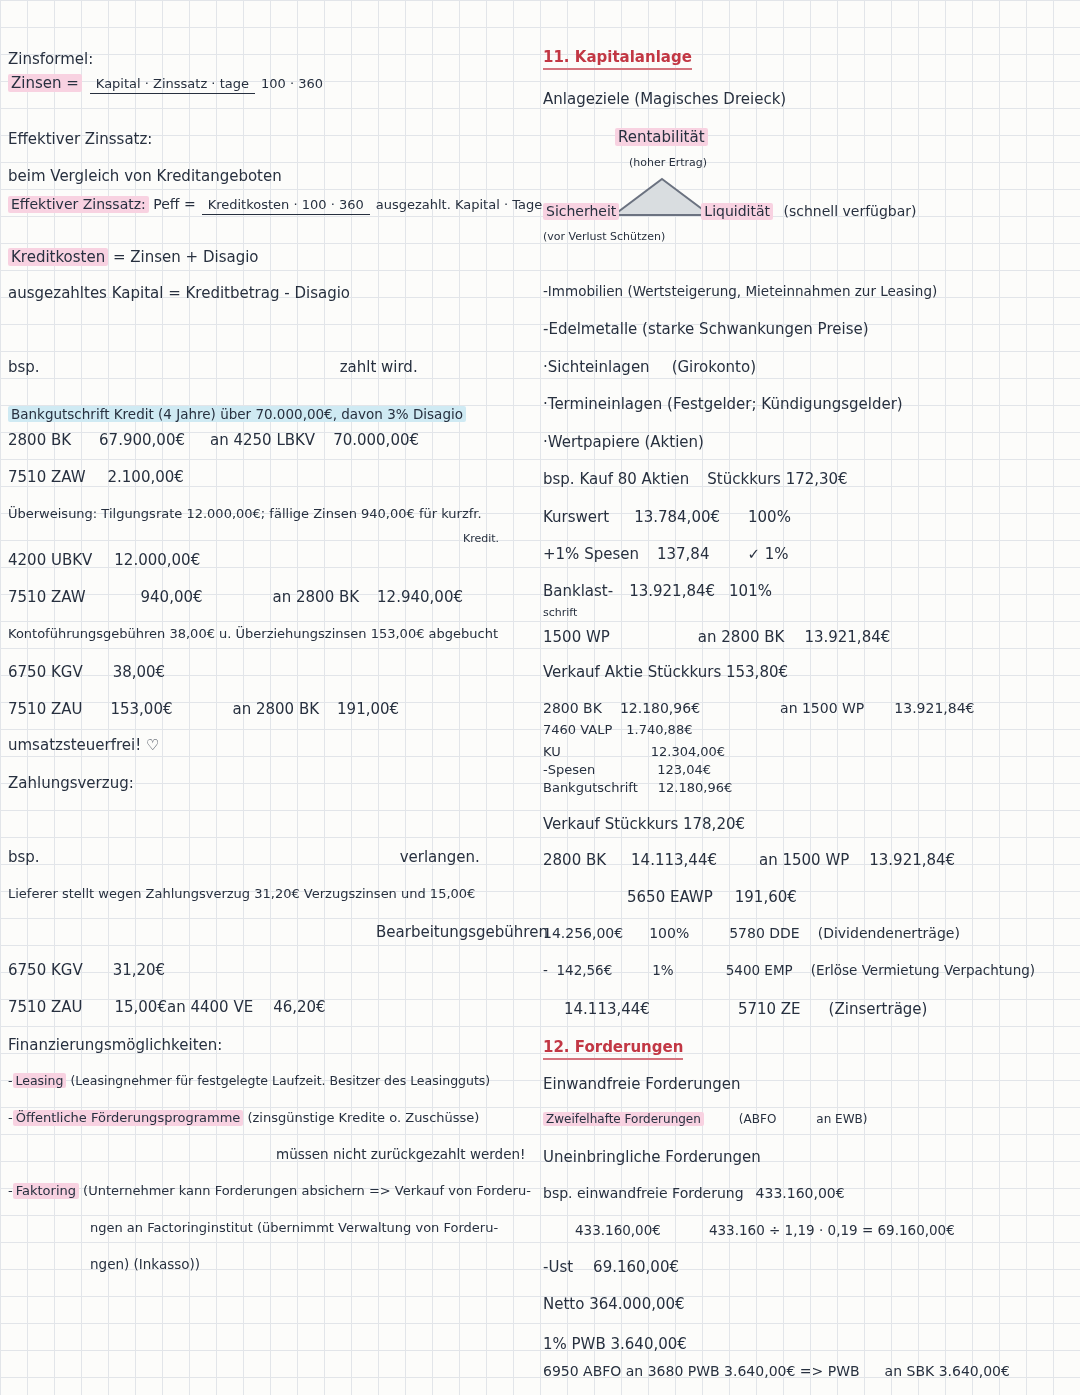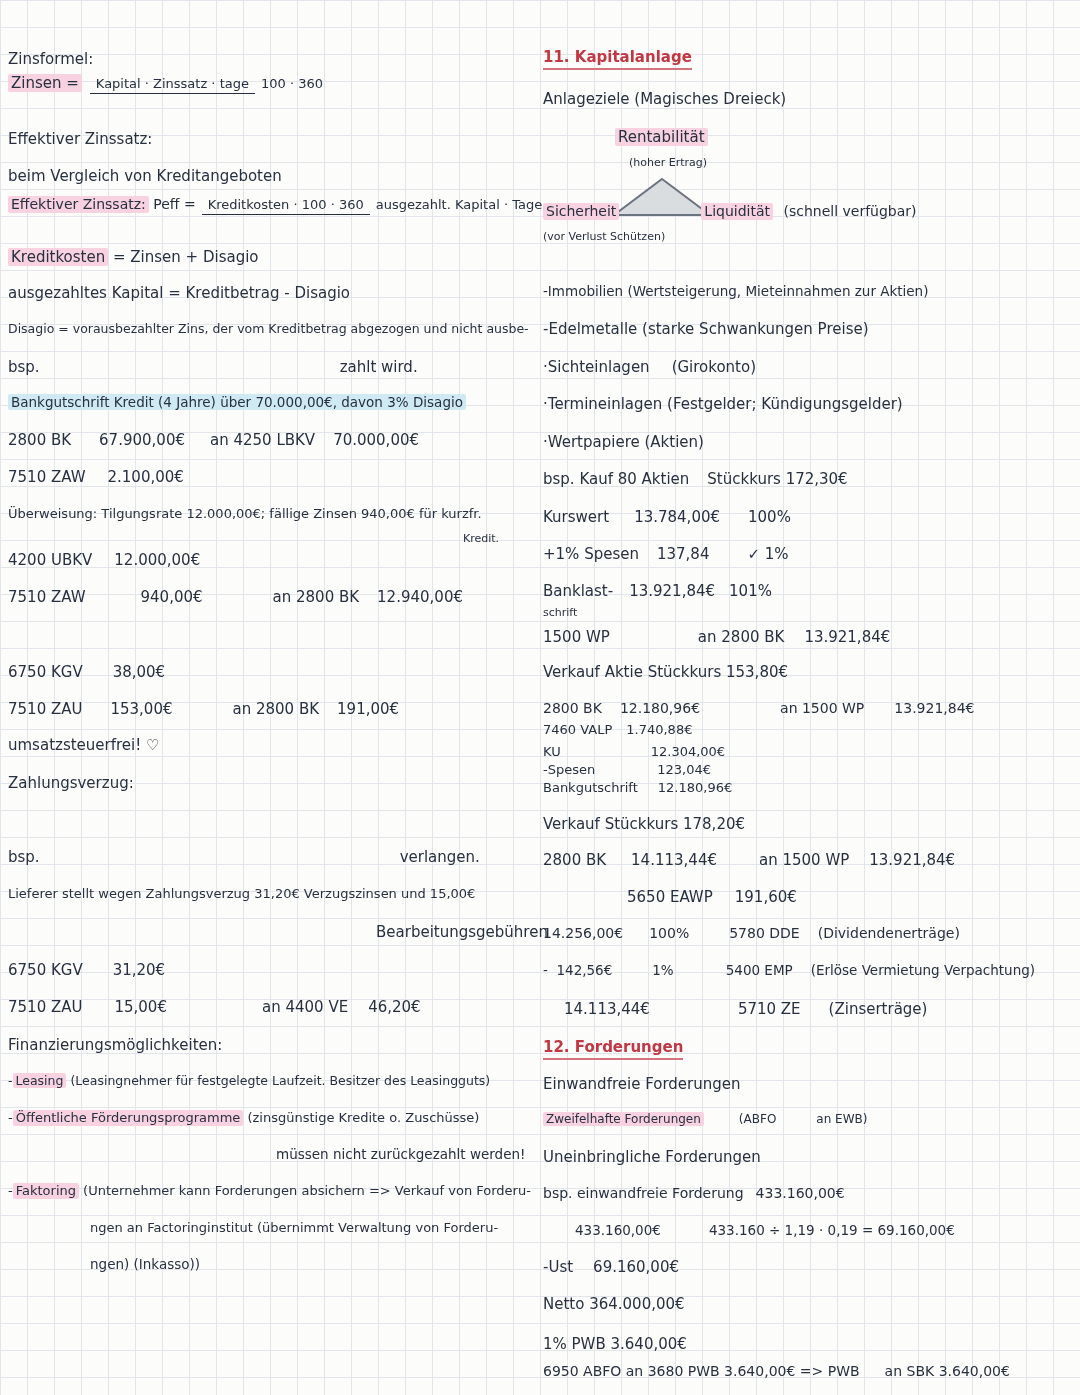--- a/index.html
+++ b/index.html
@@ -40,52 +40,52 @@
   <svg class="triangle" width="100" height="42" viewBox="0 0 100 42">
     <polygon points="50,3 98,39 2,39" fill="#d9dde0" stroke="#6b7280" stroke-width="2"></polygon>
   </svg>
 <div class="line" style="left: 8px; top: 50px;"><span>Zinsformel:</span></div>
     <div class="line" style="left: 8px; top: 74px;"><span class="hl">Zinsen =</span><span class="frac" style="margin-left: 8px;"><span class="num">Kapital · Zinssatz · tage</span><span class="den">100 · 360</span></span></div>
     <div class="line" style="left: 8px; top: 130px;"><span>Effektiver Zinssatz:</span></div>
     <div class="line" style="left: 8px; top: 167px;"><span>beim Vergleich von Kreditangeboten</span></div>
     <div class="line" style="left: 8px; top: 196px; font-size: 14px;"><span class="hl">Effektiver Zinssatz:</span><span> Peff =</span><span class="frac" style="margin-left: 6px;"><span class="num">Kreditkosten · 100 · 360</span><span class="den">ausgezahlt. Kapital · Tage</span></span></div>
     <div class="line" style="left: 8px; top: 248px;"><span class="hl">Kreditkosten</span><span> = Zinsen + Disagio</span></div>
     <div class="line" style="left: 8px; top: 284px;"><span>ausgezahltes Kapital = Kreditbetrag - Disagio</span></div>
-    <div class="line" style="left: 8px; top: 321px; font-size: 12.5px;"><span>Disagio = vorausbezahlter Zins, der vom Kreditbetrag abgezogen und nicht ausbe-</span></div>
     <div class="line" style="left: 8px; top: 358px;"><span>bsp.</span><span style="margin-left: 300px;">zahlt wird.</span></div>
-    <div class="line" style="left: 8px; top: 394px; font-size: 13.5px; text-align: right;"><span class="hlb">Bankgutschrift Kredit (4 Jahre) über 70.000,00€, davon 3% Disagio</span></div>
+    <div class="line" style="left: 8px; top: 406px; font-size: 13.5px; text-align: right;"><span class="hlb">Bankgutschrift Kredit (4 Jahre) über 70.000,00€, davon 3% Disagio</span></div>
     <div class="line" style="left: 8px; top: 431px;"><span>2800 BK</span><span style="margin-left: 28px;">67.900,00€</span><span style="margin-left: 25px;">an 4250 LBKV</span><span style="margin-left: 18px;">70.000,00€</span></div>
     <div class="line" style="left: 8px; top: 468px;"><span>7510 ZAW</span><span style="margin-left: 22px;">2.100,00€</span></div>
     <div class="line" style="left: 8px; top: 506px; font-size: 13px;"><span>Überweisung: Tilgungsrate 12.000,00€; fällige Zinsen 940,00€ für kurzfr.</span></div>
     <div class="line" style="left: 8px; top: 528px;"><span class="small" style="margin-left: 455px;">Kredit.</span></div>
     <div class="line" style="left: 8px; top: 551px;"><span>4200 UBKV</span><span style="margin-left: 22px;">12.000,00€</span></div>
     <div class="line" style="left: 8px; top: 588px;"><span>7510 ZAW</span><span style="margin-left: 55px;">940,00€</span><span style="margin-left: 70px;">an 2800 BK</span><span style="margin-left: 18px;">12.940,00€</span></div>
+    <div class="line" style="left: 8px; top: 626px; font-size: 13px;"><span>Kontoführungsgebühren 38,00€ u. Überziehungszinsen 153,00€ abgebucht</span></div>
     <div class="line" style="left: 8px; top: 663px;"><span>6750 KGV</span><span style="margin-left: 30px;">38,00€</span></div>
     <div class="line" style="left: 8px; top: 700px;"><span>7510 ZAU</span><span style="margin-left: 28px;">153,00€</span><span style="margin-left: 60px;">an 2800 BK</span><span style="margin-left: 18px;">191,00€</span></div>
     <div class="line" style="left: 8px; top: 736px;"><span>umsatzsteuerfrei! ♡</span></div>
     <div class="line" style="left: 8px; top: 774px;"><span>Zahlungsverzug:</span></div>
     <div class="line" style="left: 8px; top: 848px;"><span>bsp.</span><span style="margin-left: 360px;">verlangen.</span></div>
     <div class="line" style="left: 8px; top: 886px; font-size: 13px;"><span>Lieferer stellt wegen Zahlungsverzug 31,20€ Verzugszinsen und 15,00€</span></div>
     <div class="line" style="left: 8px; top: 923px;"><span style="margin-left: 368px;">Bearbeitungsgebühren</span></div>
     <div class="line" style="left: 8px; top: 961px;"><span>6750 KGV</span><span style="margin-left: 30px;">31,20€</span></div>
-    <div class="line" style="left: 8px; top: 998px;"><span>7510 ZAU</span><span style="margin-left: 32px;">15,00€</span><span style="margin-left: 95px; text-align: center;">an 4400 VE</span><span style="margin-left: 20px;">46,20€</span></div>
+    <div class="line" style="left: 8px; top: 998px;"><span>7510 ZAU</span><span style="margin-left: 32px;">15,00€</span><span style=" text-align: center;">an 4400 VE</span><span style="margin-left: 20px;">46,20€</span></div>
     <div class="line" style="left: 8px; top: 1036px;"><span>Finanzierungsmöglichkeiten:</span></div>
     <div class="line" style="left: 8px; top: 1073px; font-size: 12.5px;"><span>-</span><span class="hl">Leasing</span><span> (Leasingnehmer für festgelegte Laufzeit. Besitzer des Leasingguts)</span></div>
     <div class="line" style="left: 8px; top: 1110px; font-size: 13px;"><span>-</span><span class="hl">Öffentliche Förderungsprogramme</span><span> (zinsgünstige Kredite o. Zuschüsse)</span></div>
     <div class="line" style="left: 8px; top: 1146px; font-size: 13.5px;"><span style="margin-left: 268px;">müssen nicht zurückgezahlt werden!</span></div>
     <div class="line" style="left: 8px; top: 1183px; font-size: 13px;"><span>-</span><span class="hl">Faktoring</span><span> (Unternehmer kann Forderungen absichern =&gt; Verkauf von Forderu-</span></div>
     <div class="line" style="left: 8px; top: 1220px; font-size: 13px;"><span style="margin-left: 82px;">ngen an Factoringinstitut (übernimmt Verwaltung von Forderu-</span></div>
     <div class="line" style="left: 8px; top: 1256px; font-size: 13.5px;"><span style="margin-left: 82px;">ngen) (Inkasso))</span></div>
     <div class="line" style="left: 543px; top: 48px;"><span class="red">11. Kapitalanlage</span></div>
     <div class="line" style="left: 543px; top: 90px;"><span>Anlageziele (Magisches Dreieck)</span></div>
     <div class="line" style="left: 543px; top: 128px;"><span class="hl" style="margin-left: 72px;">Rentabilität</span></div>
     <div class="line" style="left: 543px; top: 152px;"><span class="small" style="margin-left: 86px;">(hoher Ertrag)</span></div>
     <div class="line" style="left: 543px; top: 203px; font-size: 14px;"><span class="hl">Sicherheit</span><span class="hl" style="margin-left: 82px;">Liquidität</span><span style="margin-left: 6px;"> (schnell verfügbar)</span></div>
     <div class="line" style="left: 543px; top: 226px;"><span class="small">(vor Verlust Schützen)</span></div>
-    <div class="line" style="left: 543px; top: 283px; font-size: 13.5px;"><span>-Immobilien (Wertsteigerung, Mieteinnahmen zur Aktien)</span></div>
+    <div class="line" style="left: 543px; top: 283px; font-size: 13.5px;"><span>-Immobilien (Wertsteigerung, Mieteinnahmen zur Leasing)</span></div>
     <div class="line" style="left: 543px; top: 320px;"><span>-Edelmetalle (starke Schwankungen Preise)</span></div>
     <div class="line" style="left: 543px; top: 358px;"><span>·Sichteinlagen</span><span style="margin-left: 22px;">(Girokonto)</span></div>
     <div class="line" style="left: 543px; top: 395px;"><span>·Termineinlagen (Festgelder; Kündigungsgelder)</span></div>
     <div class="line" style="left: 543px; top: 433px;"><span>·Wertpapiere (Aktien)</span></div>
     <div class="line" style="left: 543px; top: 470px;"><span>bsp. Kauf 80 Aktien</span><span style="margin-left: 18px;">Stückkurs 172,30€</span></div>
     <div class="line" style="left: 543px; top: 508px;"><span>Kurswert</span><span style="margin-left: 25px;">13.784,00€</span><span style="margin-left: 28px;">100%</span></div>
     <div class="line" style="left: 543px; top: 545px;"><span>+1% Spesen</span><span style="margin-left: 18px;">137,84</span><span style="margin-left: 38px;">✓ 1%</span></div>
     <div class="line" style="left: 543px; top: 582px;"><span>Banklast-</span><span style="margin-left: 16px;">13.921,84€</span><span style="margin-left: 14px;">101%</span></div>
     <div class="line" style="left: 543px; top: 602px;"><span class="small">schrift</span></div>
     <div class="line" style="left: 543px; top: 628px;"><span>1500 WP</span><span style="margin-left: 88px;">an 2800 BK</span><span style="margin-left: 20px;">13.921,84€</span></div>

